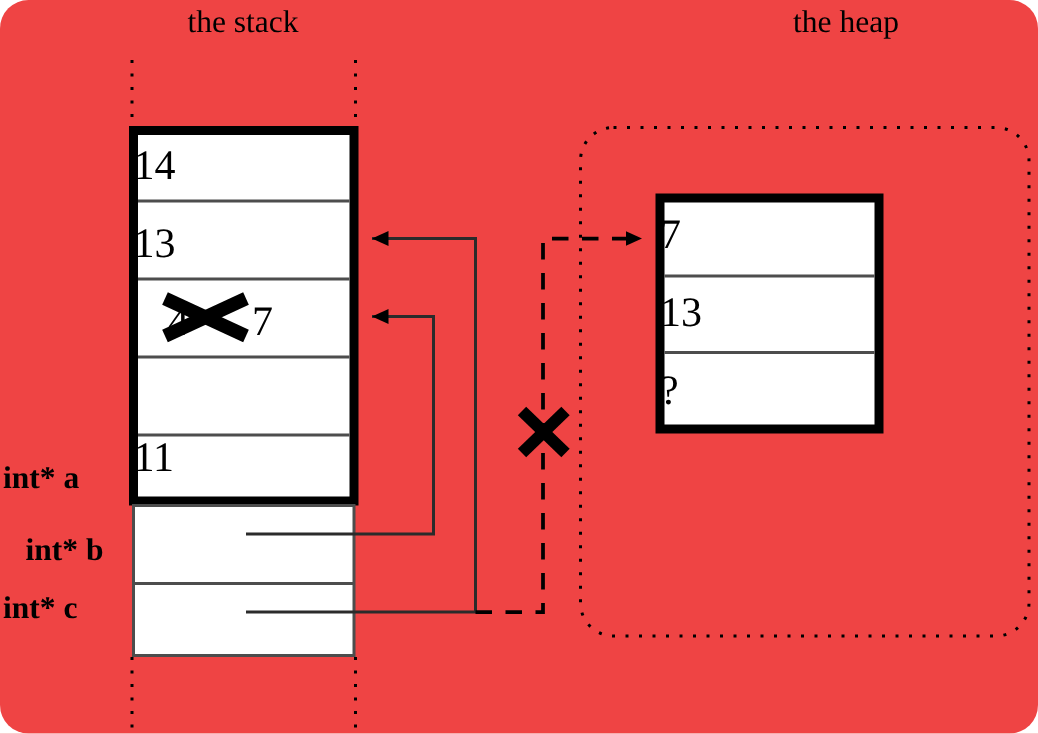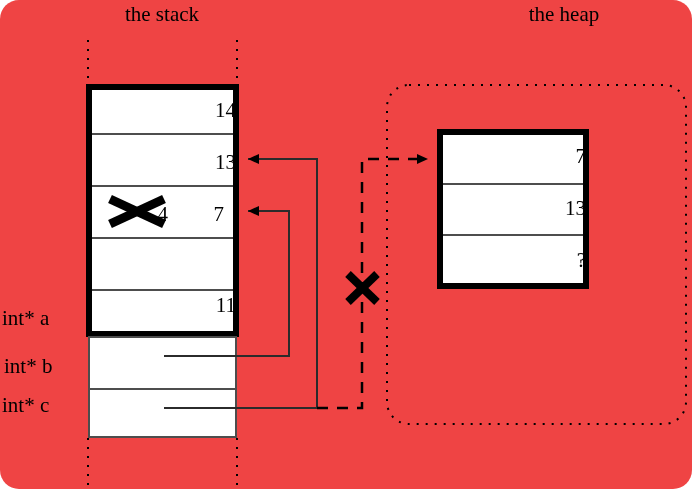--- a/index.html
+++ b/index.html
@@ -23,27 +23,28 @@
   #title-stack{left:84px;top:4px;width:156px;}
   #title-heap{left:419px;top:4px;width:290px;font-family:Liberation Serif, serif;}
 
   .varlabel{
     position:absolute;
     font-size:21px;
     line-height:21px;
     white-space:nowrap;
     text-align:right;
     color:#000;
+    font-weight:bold;
   }
 
   .cellval{
     position:absolute;
-    font-size:21px;
+    font-size:28px;
     line-height:21px;
-    text-align:right;
+    text-align:left;
     white-space:nowrap;
     color:#000;
   }
 
   svg#art{position:absolute;left:0;top:0;width:692px;height:489px;}
 </style>
 </head>
 <body>
 
 <div id="root">
@@ -114,20 +115,20 @@
   <div class="title" id="title-stack">the stack</div>
   <div class="title" id="title-heap">the heap</div>
 
   <div class="cellval" style="left:89px;top:100px;width:147px;">14</div>
   <div class="cellval" style="left:89px;top:152px;width:147px;">13</div>
   <div class="cellval" style="left:112px;top:204px;width:56px;">4</div>
   <div class="cellval" style="left:168px;top:204px;width:56px;">7</div>
   <div class="cellval" style="left:89px;top:256px;width:147px;margin-top:39px;">11</div>
 
   <div class="varlabel" style="left:2px;top:308px;">int* a</div>
-  <div class="varlabel" style="left:4px;top:356px;">int* b</div>
+  <div class="varlabel" style="left:17px;top:356px;">int* b</div>
   <div class="varlabel" style="left:2px;top:395px;">int* c</div>
 
   <div class="cellval" style="left:440px;top:146px;width:146px;">7</div>
   <div class="cellval" style="left:440px;top:198px;width:146px;">13</div>
   <div class="cellval" style="left:440px;top:250px;width:146px;">?</div>
 
 </div>
 
 </body></html>

